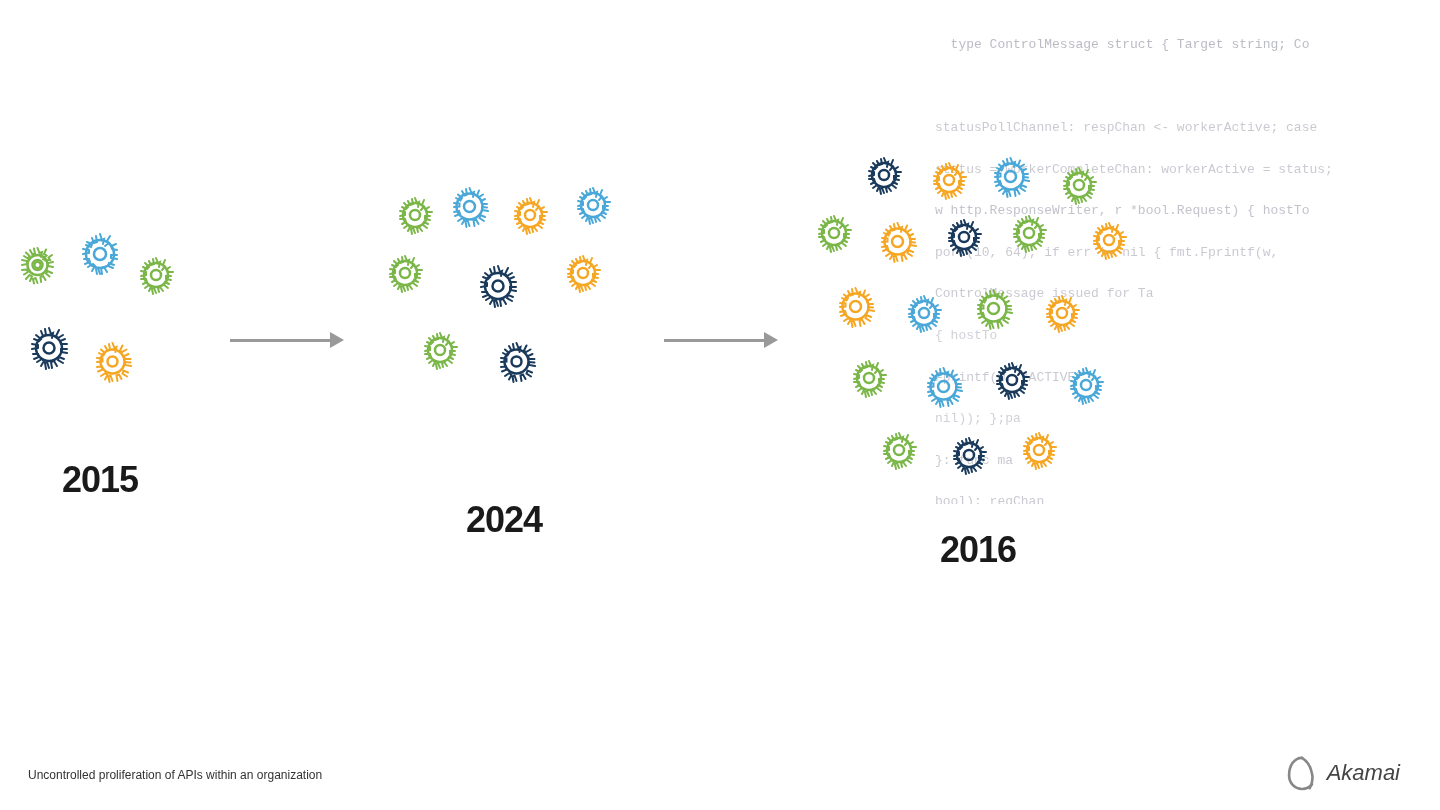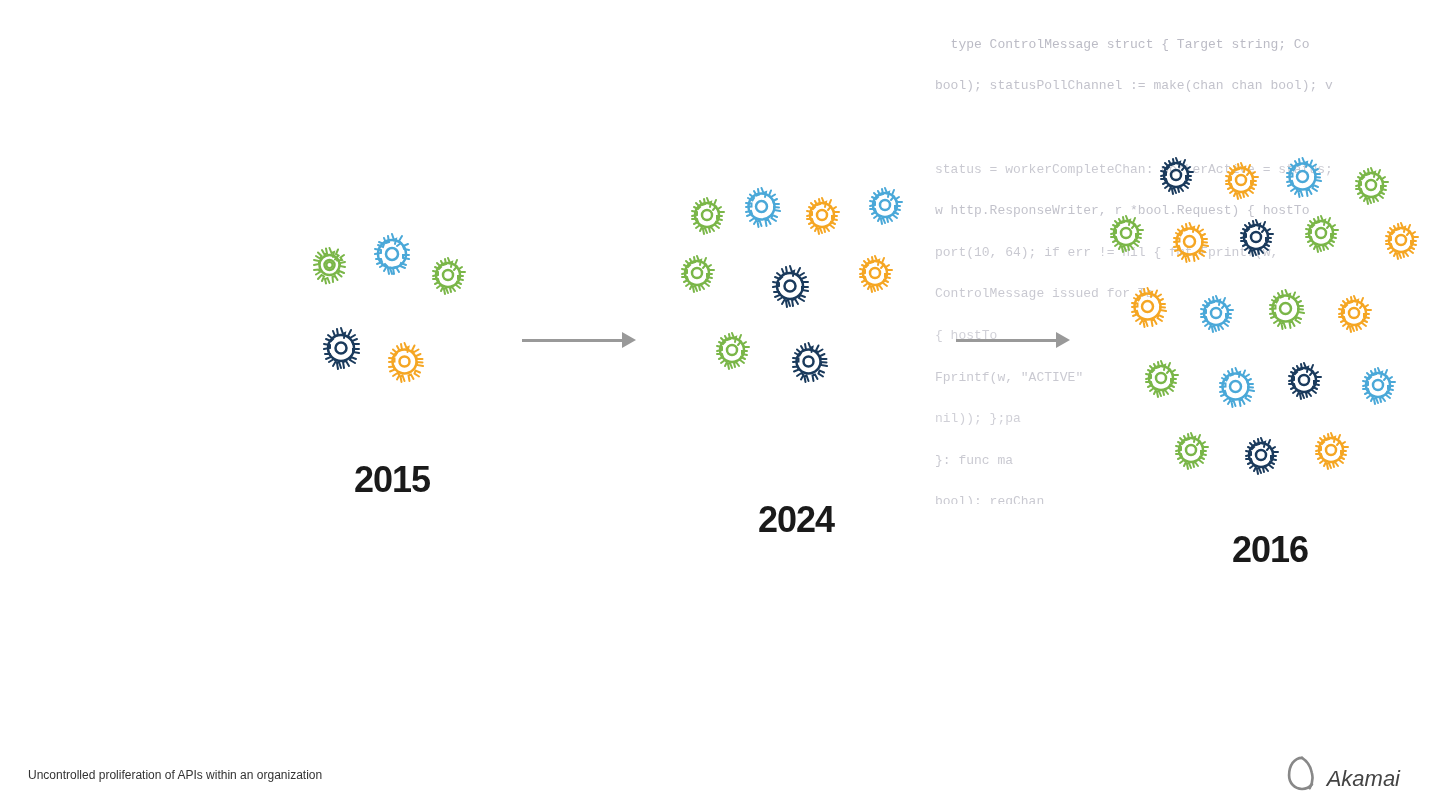--- a/index.html
+++ b/index.html
@@ -31,21 +31,21 @@
 
     
     .main-content {
       position: absolute;
       top: 0;
       left: 0;
       width: 100%;
       height: 810px;
       display: flex;
       flex-direction: column;
-      align-items: flex-end;
+      align-items: flex-start;
       justify-content: center;
     }
 
     
     .timeline-row {
       display: flex;
       align-items: center;
       justify-content: center;
       gap: 0;
       margin-bottom: 30px;
@@ -107,21 +107,21 @@
       color: #333;
       font-weight: 400;
     }
 
     
     .akamai-logo {
       position: absolute;
       bottom: 18px;
       right: 40px;
       display: flex;
-      align-items: flex-end;
+      align-items: center;
       gap: 6px;
     }
 
     .akamai-logo-text {
       font-size: 22px;
       font-weight: 400;
       color: #444;
       font-style: italic;
     }
 
@@ -153,22 +153,22 @@
     .cluster-2020 .gear,
     .cluster-2025 .gear {
       position: absolute;
     }
   </style>
 </head>
 <body>
 
 <div class="code-bg">
   <span style="color:rgba(120,120,140,0.5)">type ControlMessage struct { Target string; Co</span>
-  <br><span style="color:rgba(120,120,140,0.45)">bool); statusPollChannel := make(chan chan bool); v</span>
-  <br>
+  <br>
+  <br><span style="color:rgba(120,120,140,0.4)">statusPollChannel: respChan &lt;- workerActive; case</span>
   <br><span style="color:rgba(120,120,140,0.4)">status = workerCompleteChan: workerActive = status;</span>
   <br><span style="color:rgba(120,120,140,0.45)">w http.ResponseWriter, r *bool.Request) { hostTo</span>
   <br><span style="color:rgba(120,120,140,0.4)">port(10, 64); if err != nil { fmt.Fprintf(w,</span>
   <br><span style="color:rgba(120,120,140,0.4)">ControlMessage issued for Ta</span>
   <br><span style="color:rgba(120,120,140,0.35)">{ hostTo</span>
   <br><span style="color:rgba(120,120,140,0.4)">Fprintf(w, "ACTIVE"</span>
   <br><span style="color:rgba(120,120,140,0.35)">nil)); };pa</span>
   <br><span style="color:rgba(120,120,140,0.4)">}: func ma</span>
   <br><span style="color:rgba(120,120,140,0.4)">bool): reqChan</span>
   <br>

